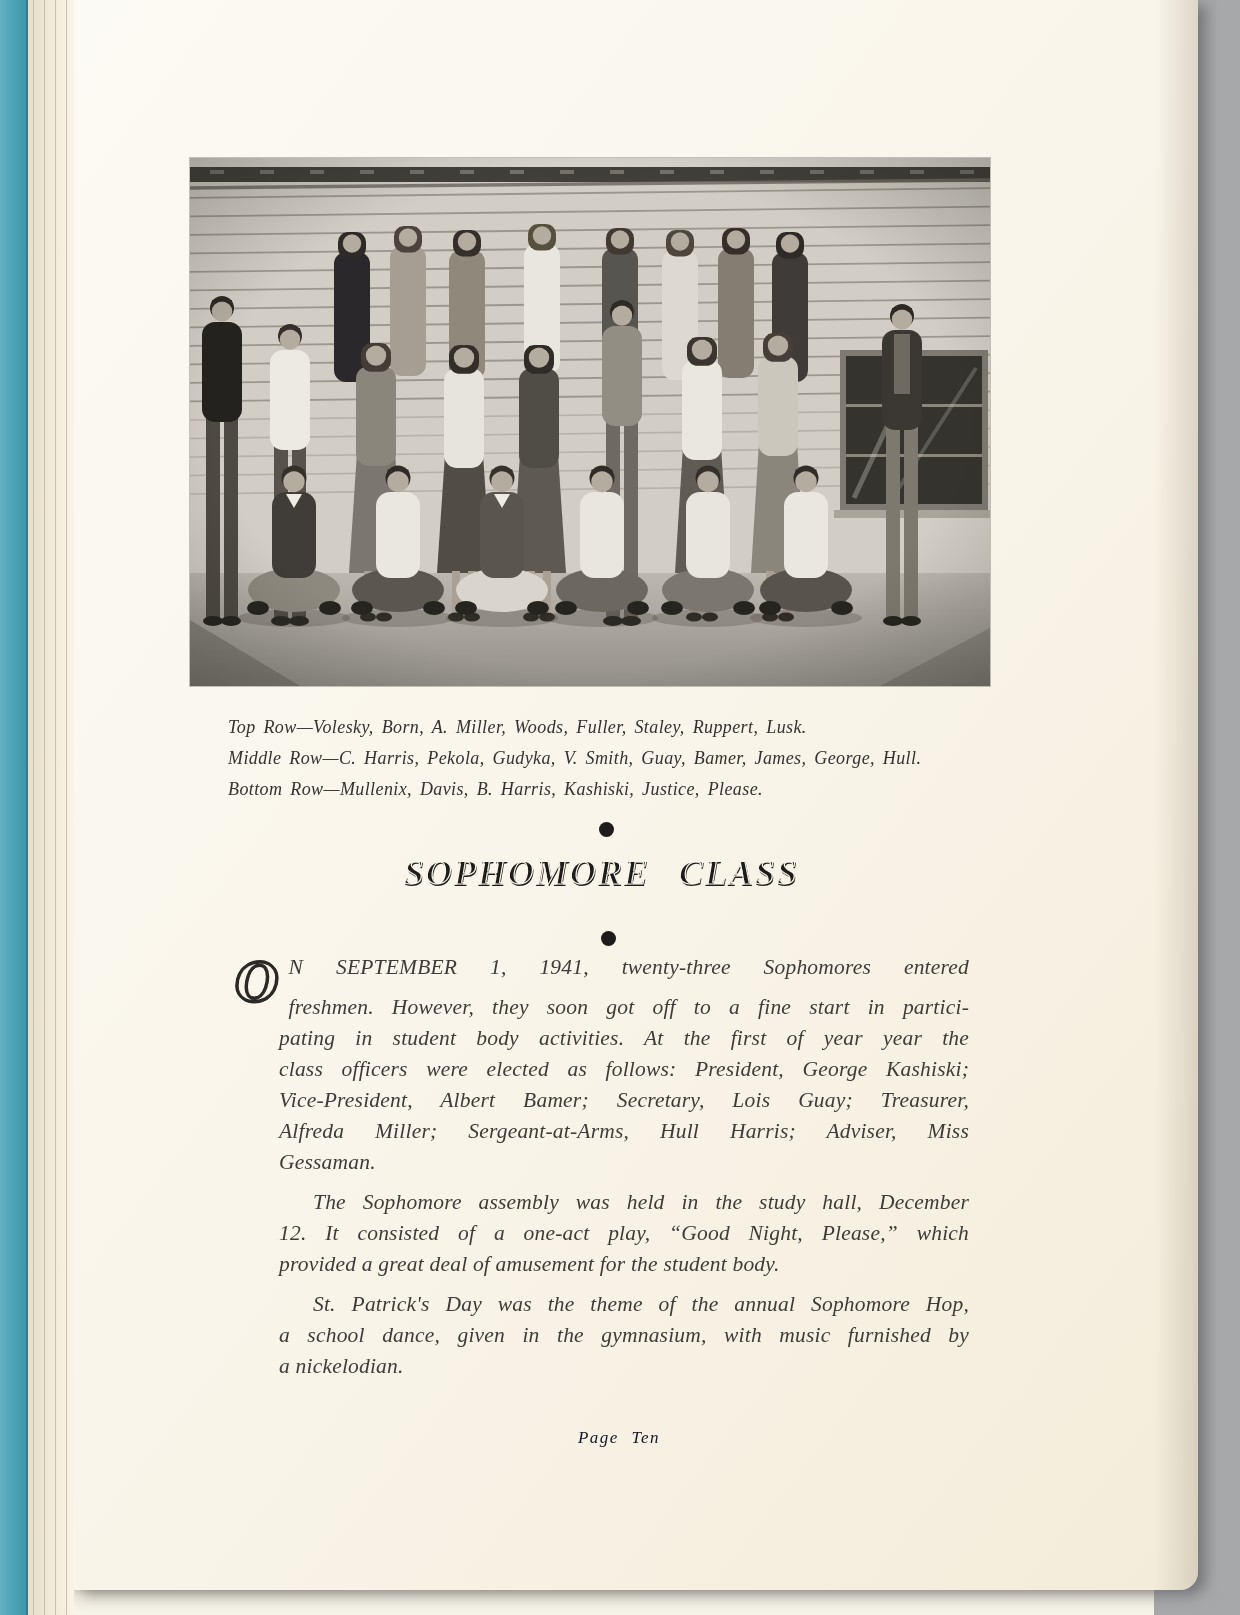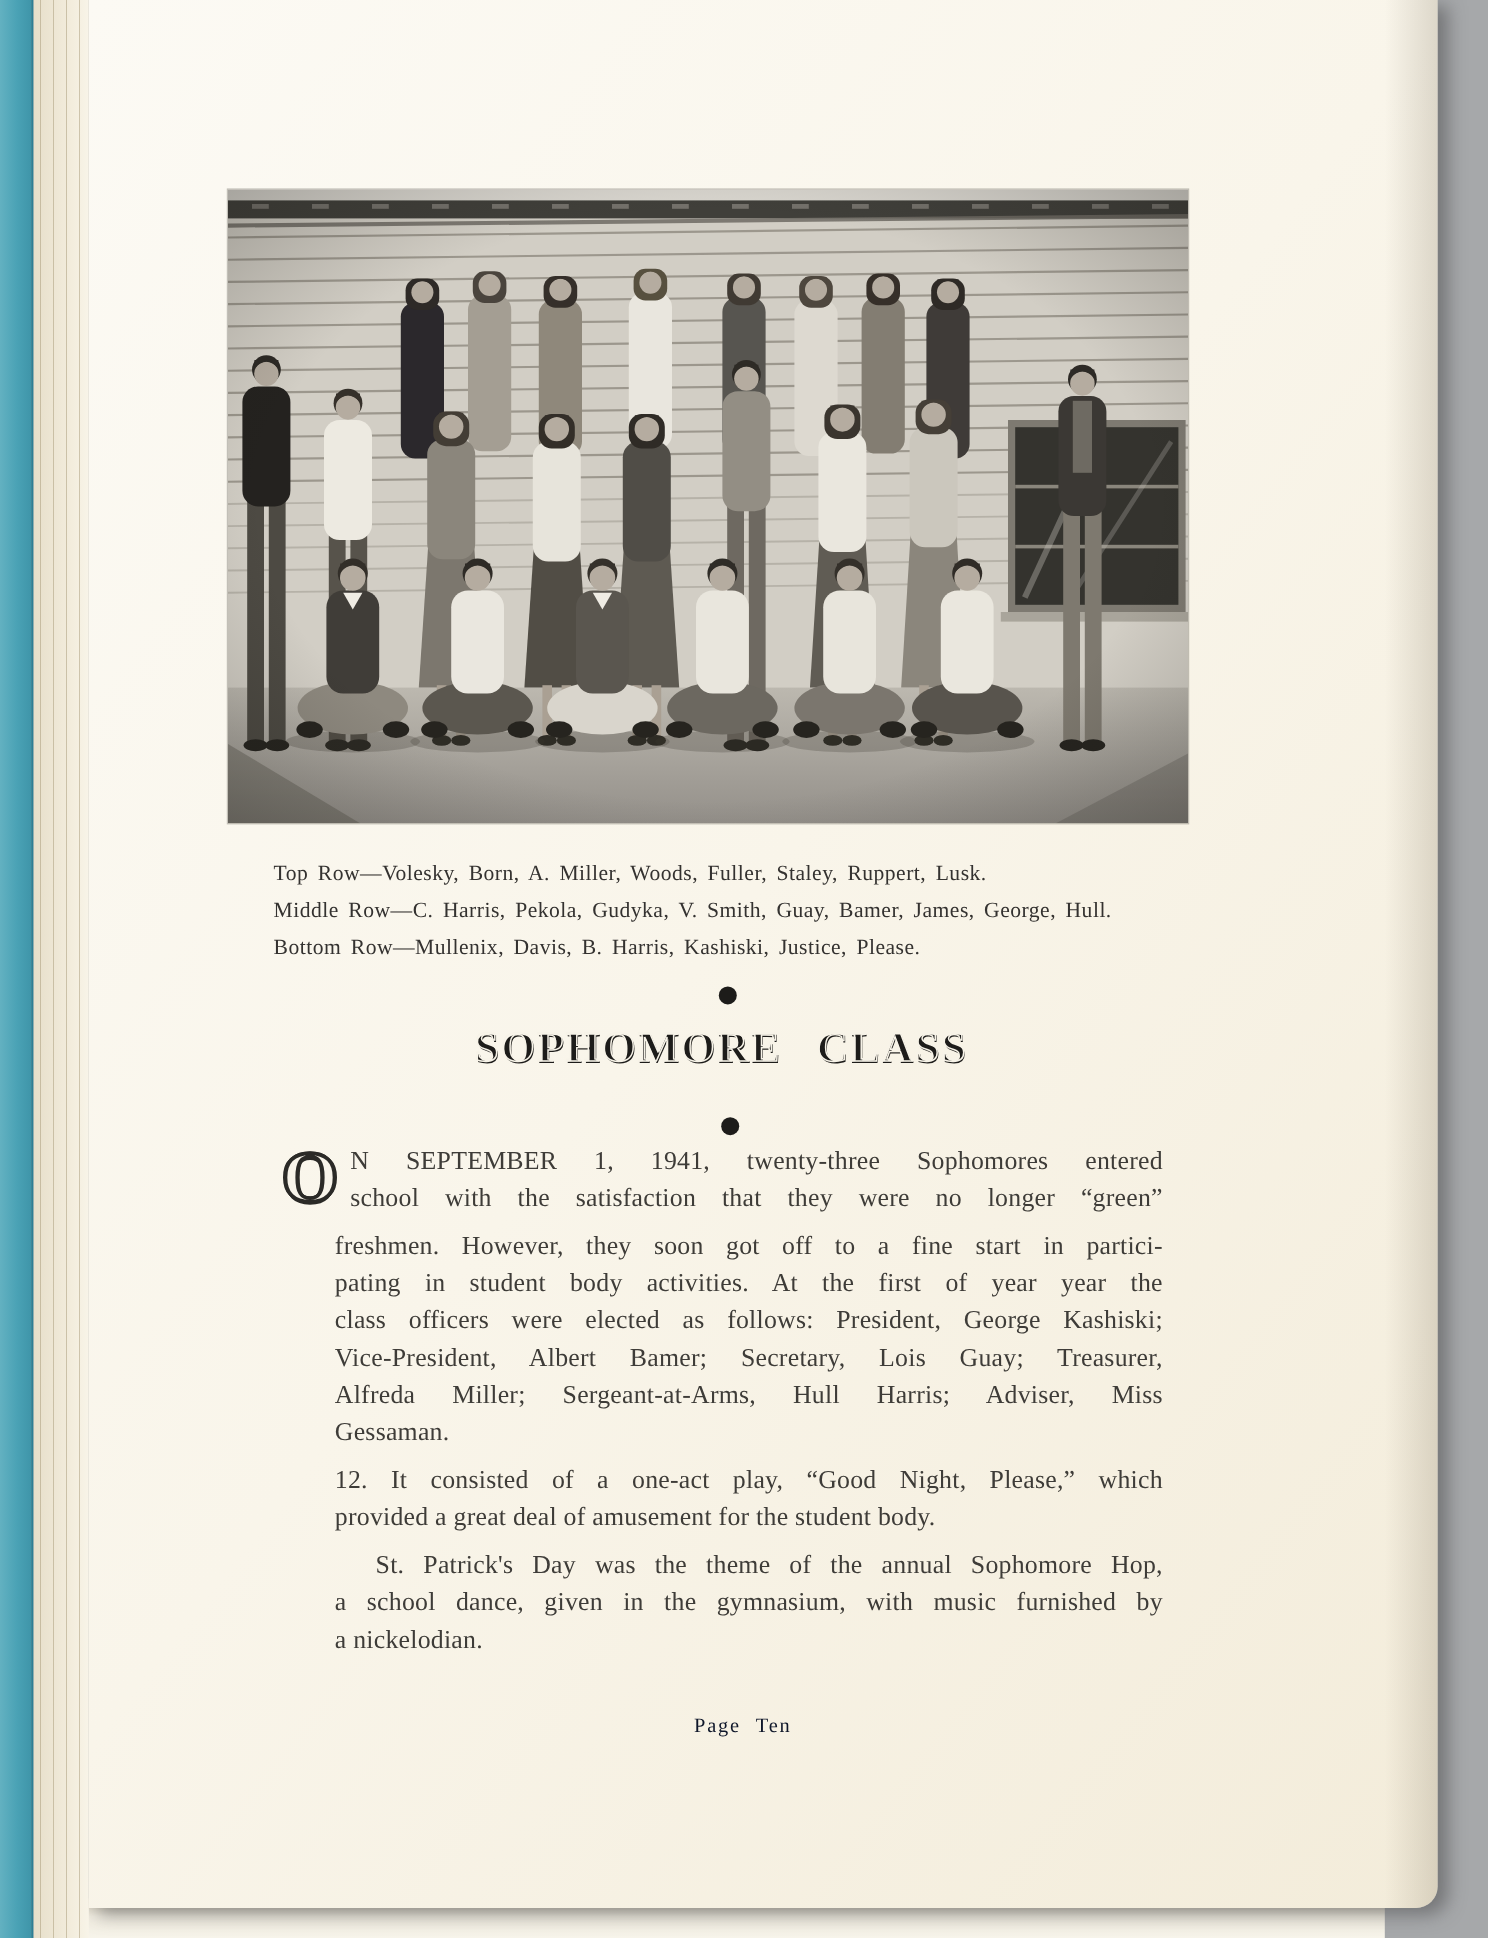--- a/index.html
+++ b/index.html
@@ -1,17 +1,17 @@
 <!DOCTYPE html>
 <html><head>
 <meta charset="utf-8">
 <style>
   html,body{margin:0;padding:0;background:#a6a8aa;}
   #scan{position:relative;width:1240px;height:1615px;overflow:hidden;
-        font-family:"Liberation Serif","DejaVu Serif",serif;background:#a6a8aa;}
+        font-family:"Liberation Serif","DejaVu Serif",serif;background:#a6a8aa;font-style:italic;}
 
   
   #under-page{position:absolute;left:62px;top:1582px;width:1092px;height:33px;z-index:1;
       background:linear-gradient(to bottom,#cbc4b2,#f0ece0 45%,#f7f4ea);}
   #page{position:absolute;left:74px;top:0;width:1124px;height:1590px;z-index:2;
       background:linear-gradient(128deg,#fcfaf4 0%,#f9f5ea 48%,#f3ecda 100%);
       border-bottom-right-radius:18px;
       box-shadow:8px 5px 14px rgba(70,70,72,.5);}
   #page-right-shade{position:absolute;right:0;top:0;bottom:0;width:44px;
       background:linear-gradient(to right,rgba(140,128,104,0),rgba(120,108,86,.22));
@@ -313,31 +313,31 @@
     <span class="base">SOPHOMORE CLASS</span>
     <span class="inlay" aria-hidden="true">SOPHOMORE CLASS</span>
   </div>
 
   <div class="dot" id="dot-bottom"></div>
 
   <div id="bodycol">
     <div class="para" id="p1">
       <span class="dropcap">O</span>
       <div class="line j">N SEPTEMBER 1, 1941, twenty-three Sophomores entered</div>
-      <div class="line j">school with the satisfaction that they were no longer “green”</div>
     </div>
     <div class="para" id="p2">
       <div class="line">freshmen. However, they soon got off to a fine start in partici-</div>
       <div class="line">pating in student body activities. At the first of year year the</div>
       <div class="line">class officers were elected as follows: President, George Kashiski;</div>
       <div class="line">Vice-President, Albert Bamer; Secretary, Lois Guay; Treasurer,</div>
       <div class="line">Alfreda Miller; Sergeant-at-Arms, Hull Harris; Adviser, Miss</div>
       <div class="line short">Gessaman.</div>
     </div>
     <div class="para" id="p3">
+      <div class="line ind">The Sophomore assembly was held in the study hall, December</div>
       <div class="line">12. It consisted of a one-act play, “Good Night, Please,” which</div>
       <div class="line short">provided a great deal of amusement for the student body.</div>
     </div>
     <div class="para" id="p4">
       <div class="line ind">St. Patrick's Day was the theme of the annual Sophomore Hop,</div>
       <div class="line">a school dance, given in the gymnasium, with music furnished by</div>
       <div class="line short">a nickelodian.</div>
     </div>
   </div>
 

